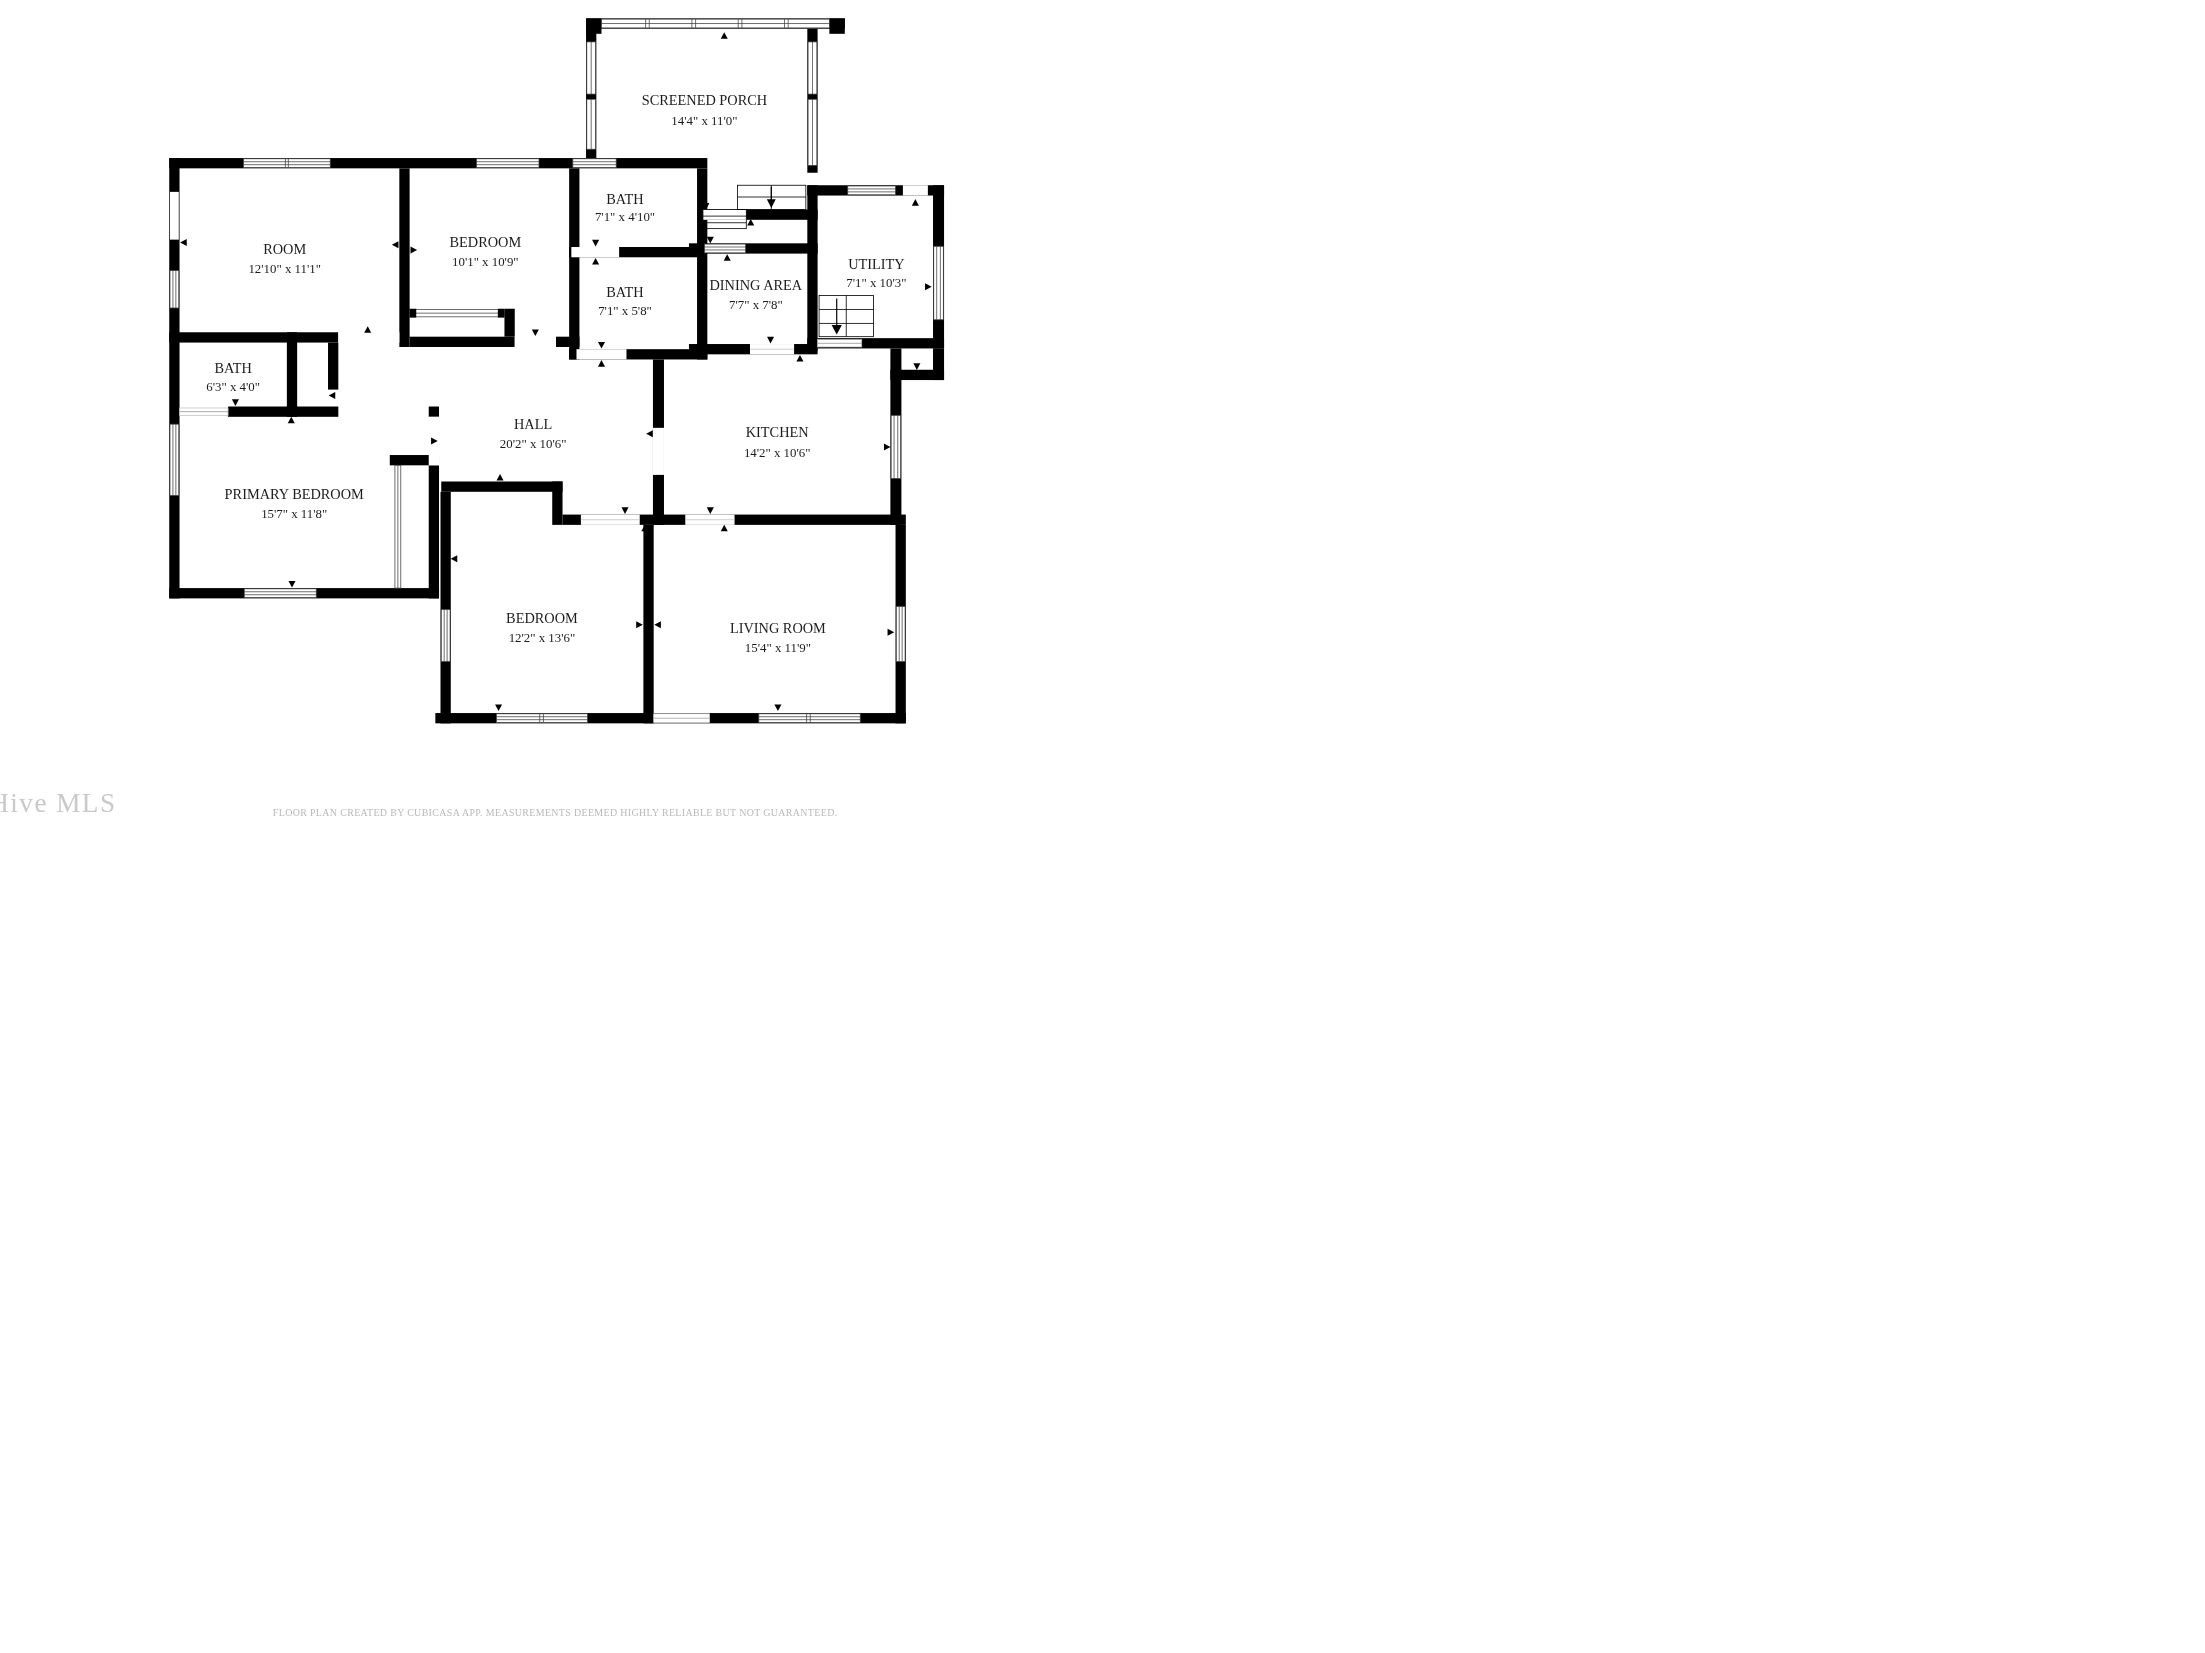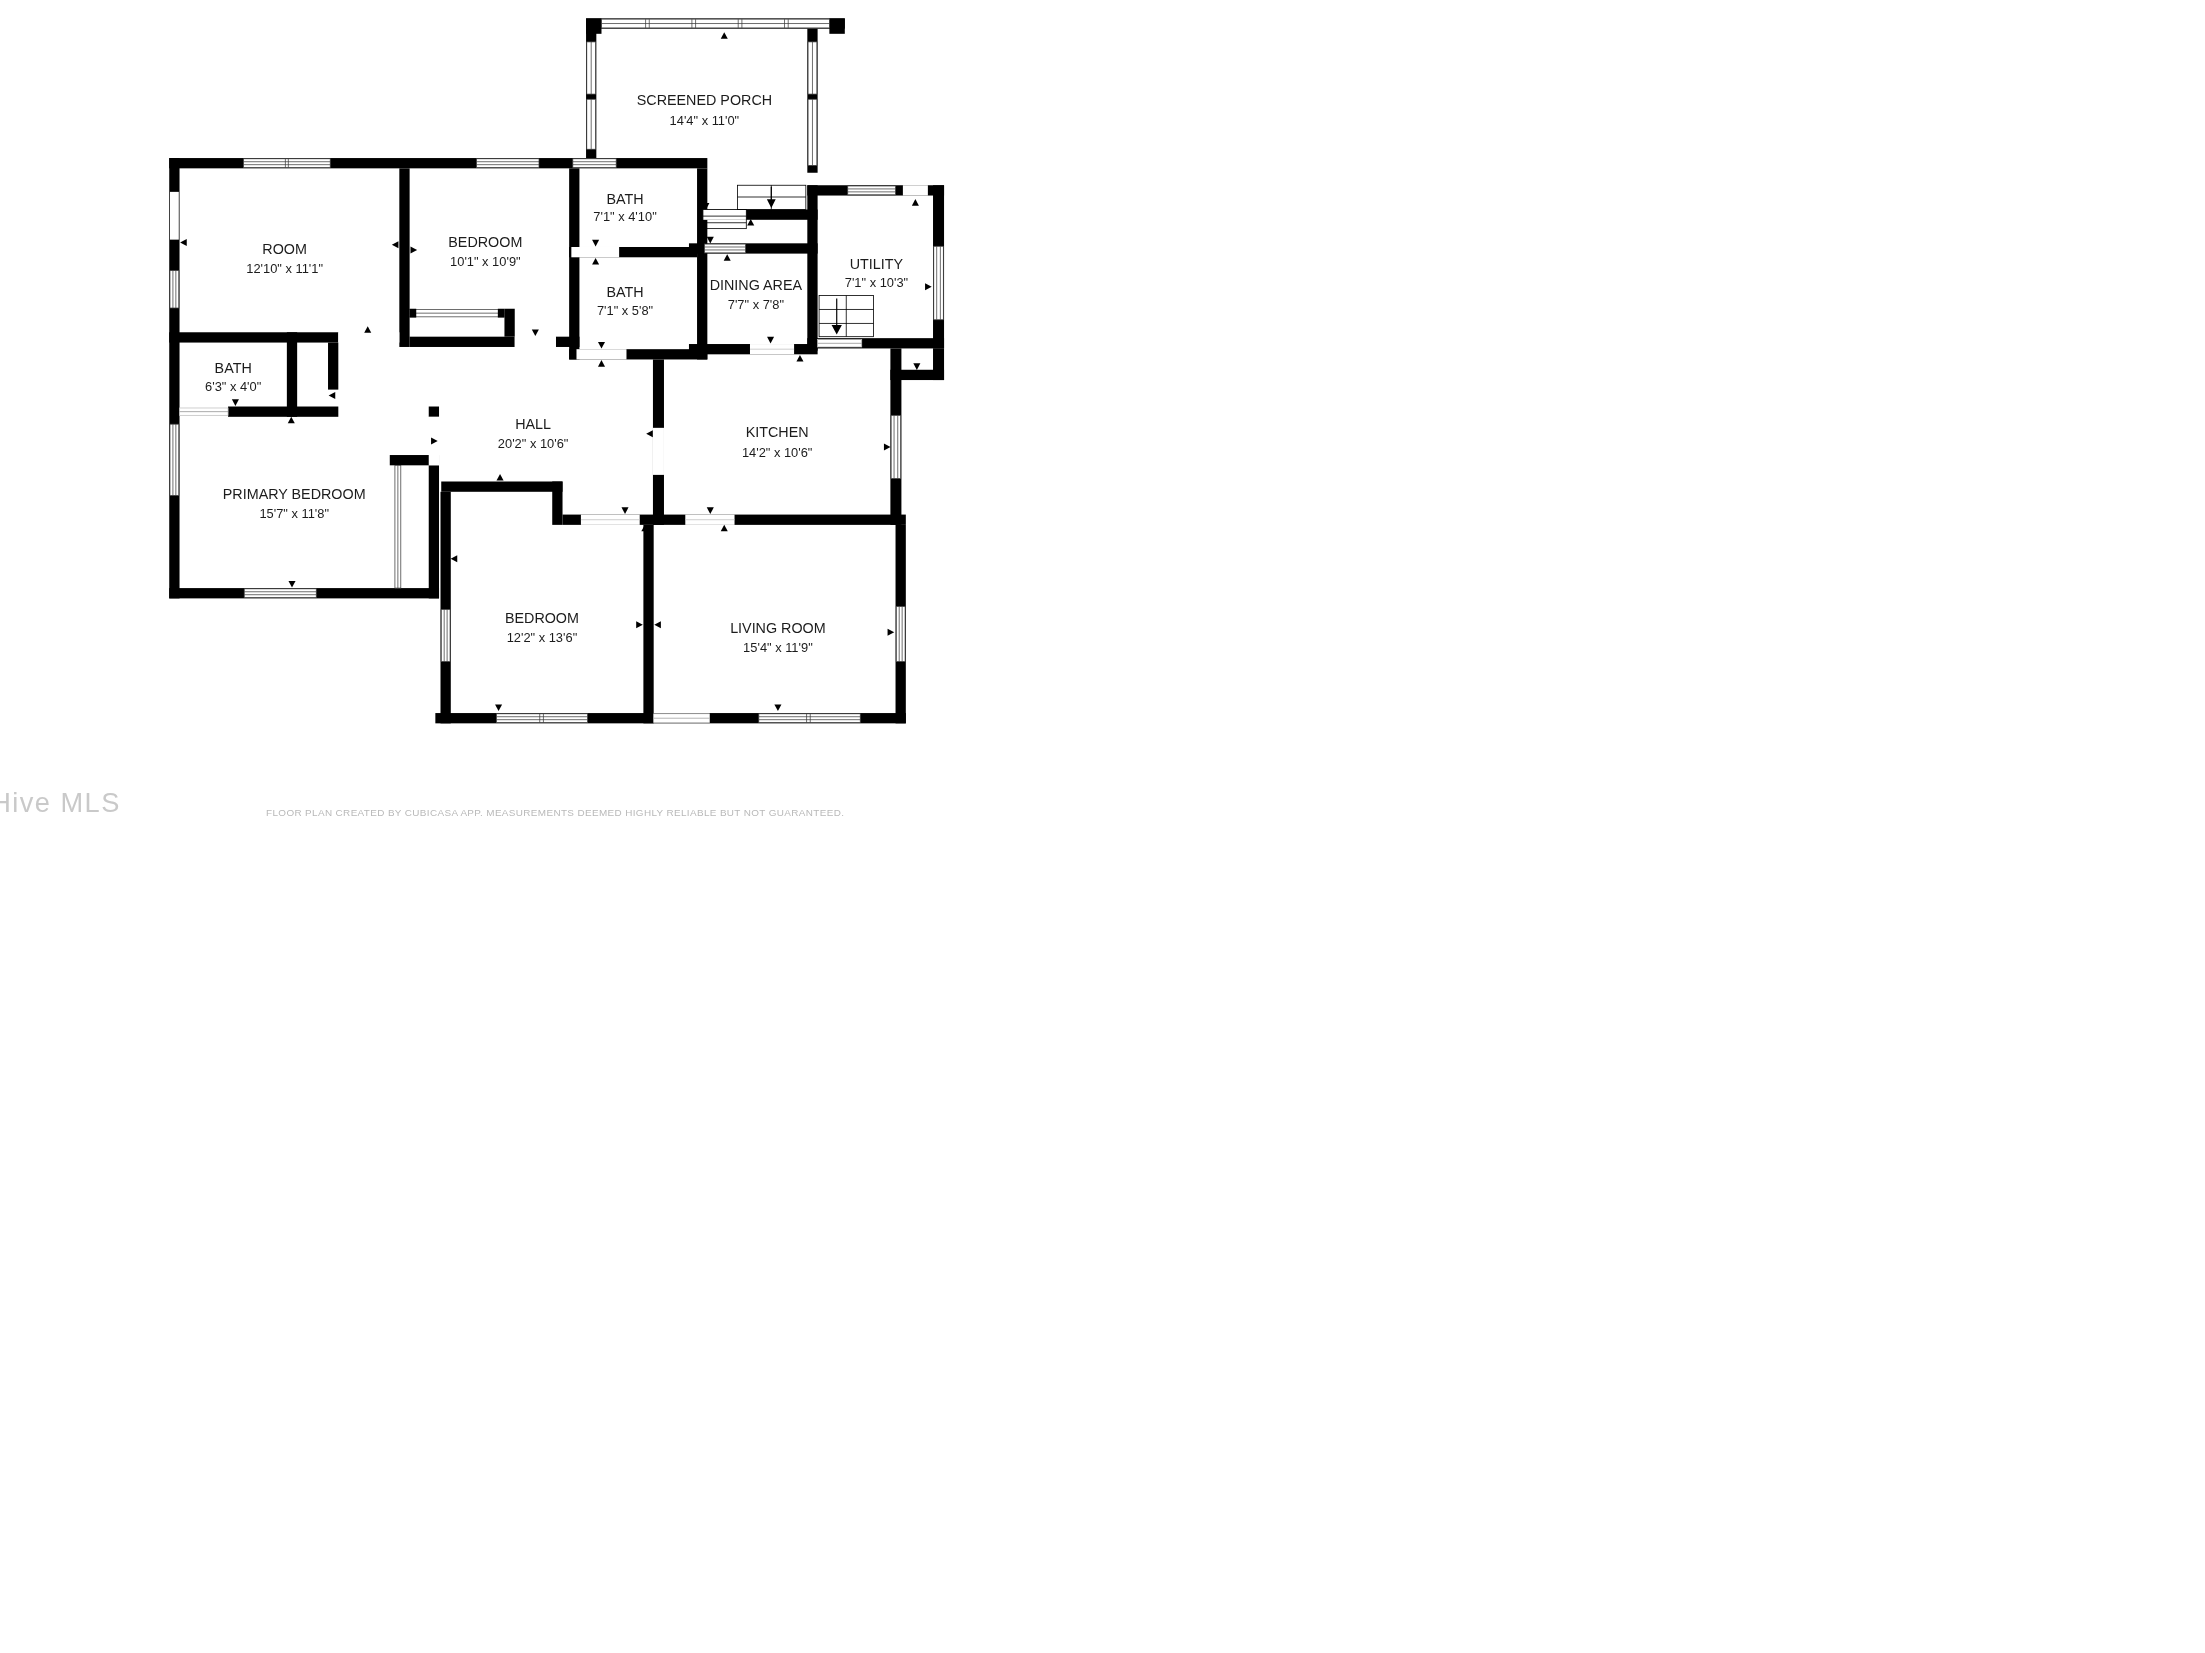--- a/index.html
+++ b/index.html
@@ -1,17 +1,17 @@
 <!DOCTYPE html>
 <html style="font-size:11.8px"><head>
 <meta charset="utf-8">
 <style>
   html,body{margin:0;padding:0;background:#ffffff;}
   .page{position:relative;width:1103px;height:827px;background:#fff;overflow:hidden;
-        font-family:Liberation Sans, sans-serif;}
+        font-family:Liberation Serif, serif;}
   svg{display:block;}
   .room-name{font-size:19.5px;fill:#1c1c1c;}
   .room-dims{font-size:17.5px;fill:#1c1c1c;}
   .wm{font-size:37px;letter-spacing:2px;}
   .foot{font-size:13.5px;letter-spacing:.5px;}
   text{text-anchor:middle;}
 </style>
 </head>
 <body>
 

